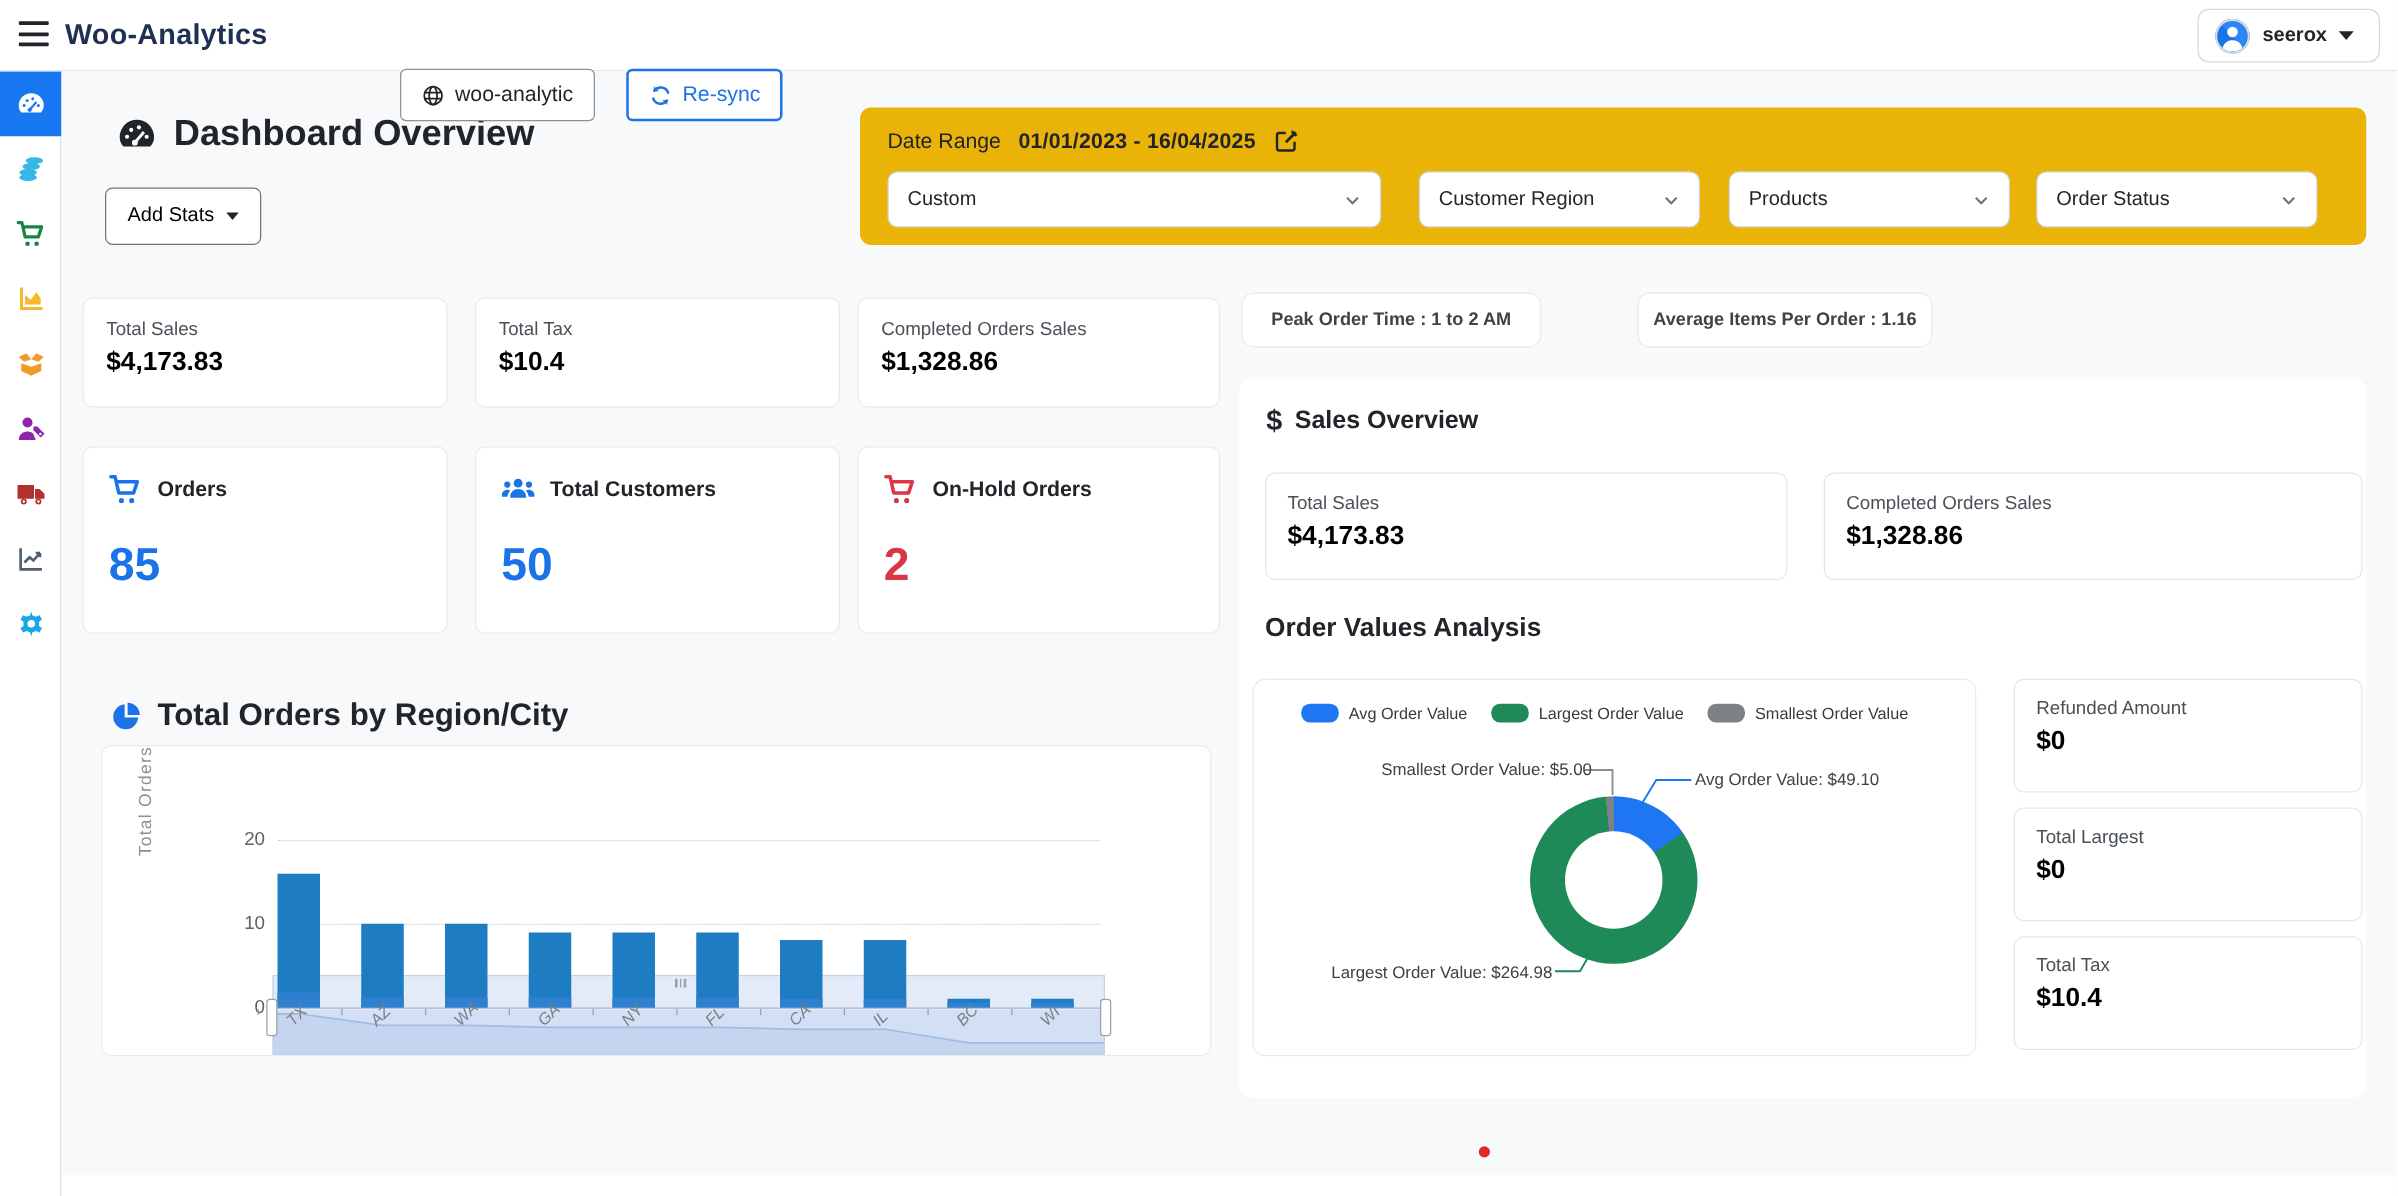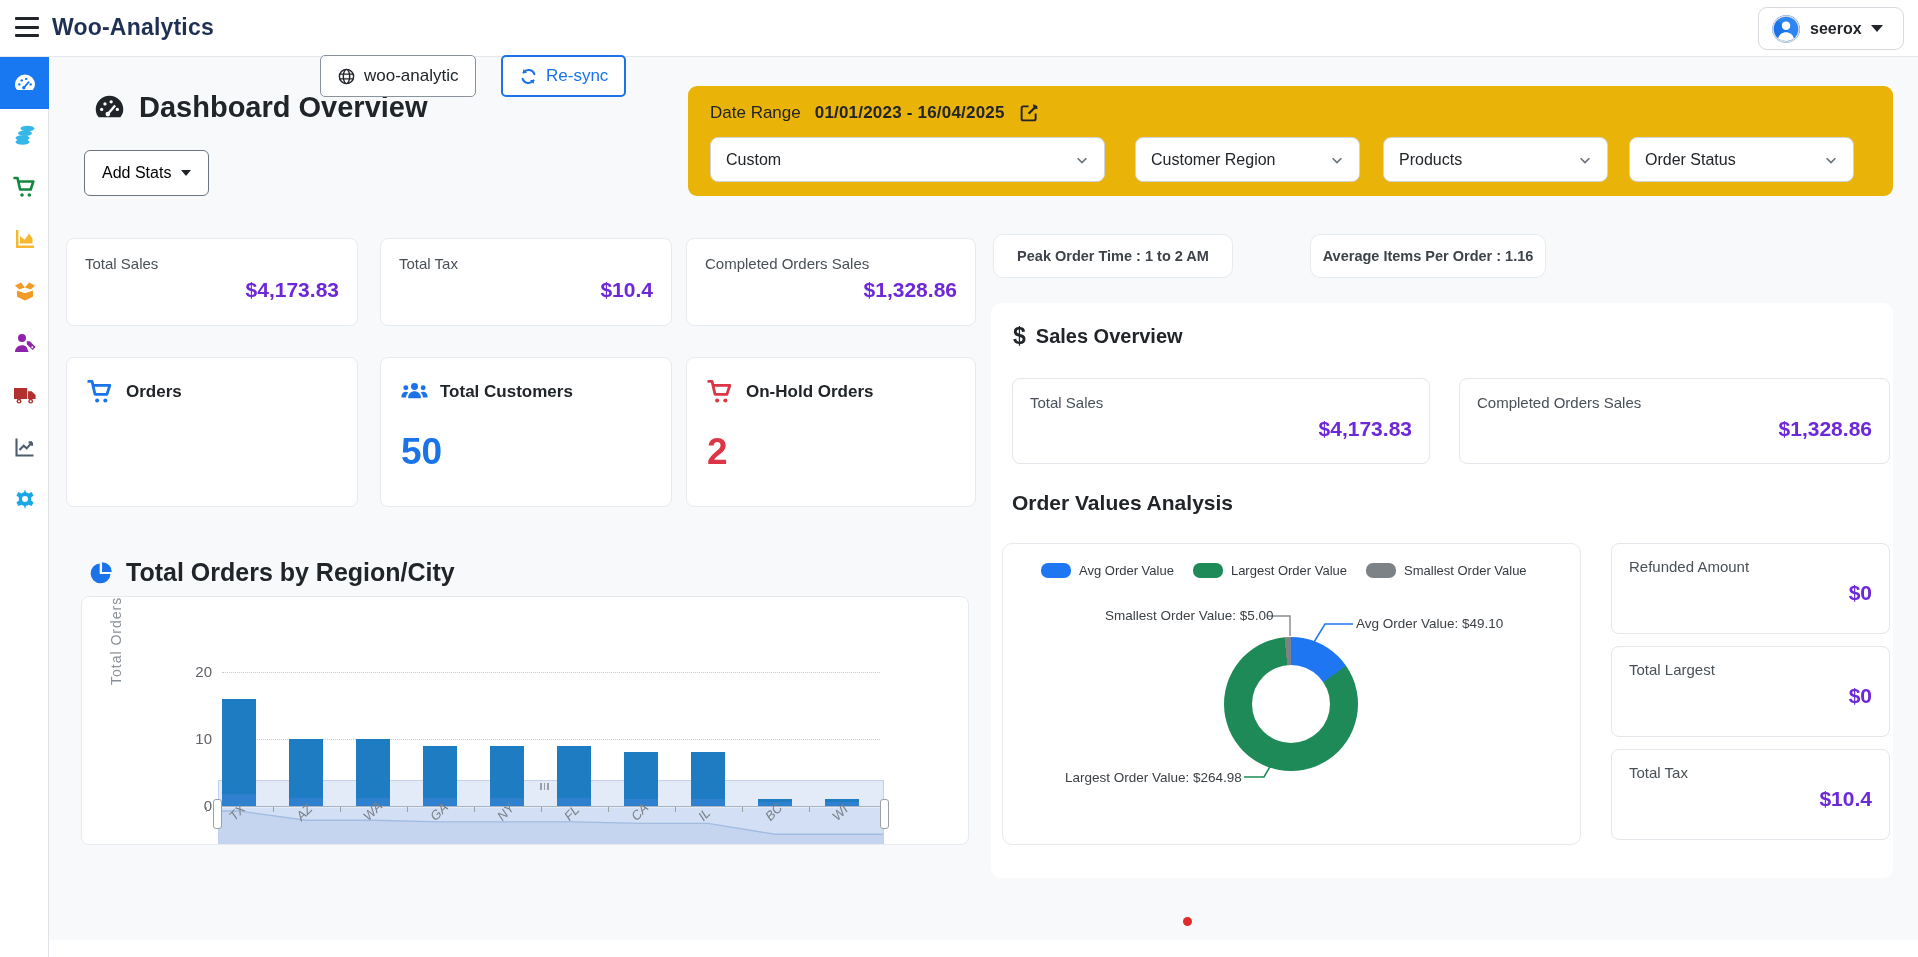--- a/index.html
+++ b/index.html
@@ -45,21 +45,21 @@
   .select .chev { color:#6c757d; }
   .sel-0 { left:22px;  width:395px; }
   .sel-1 { left:447px; width:225px; }
   .sel-2 { left:695px; width:225px; }
   .sel-3 { left:941px; width:225px; }
 
   
   .card { background:#fff; border:1px solid #e7eaee; border-radius:8px; position:absolute; }
   .stat-card { top:238px; height:88px; padding:16px 18px; }
   .stat-card .lbl, .mini-lbl { font-size:15px; color:#495057; }
-  .stat-card .val, .mini-val { font-size:21px; font-weight:bold; color:#6d28d9; margin-top:6px;text-align:right; }
+  .stat-card .val, .mini-val { font-size:21px; font-weight:bold; color:#000000; margin-top:6px; }
   .sc-0 { left:66px;  width:292px; }
   .sc-1 { left:380px; width:292px; }
   .sc-2 { left:686px; width:290px; }
   .pill { position:absolute; top:234px; height:44px; background:#fff; border:1px solid #e7eaee; border-radius:10px; display:flex; align-items:center; justify-content:center; font-size:14.5px; font-weight:bold; color:#3d4349; }
   .pill-0 { left:993px;  width:240px; }
   .pill-1 { left:1310px; width:236px; }
 
   
   .metric-card { top:357px; height:150px; padding:20px 20px; }
   .metric-head { display:flex; align-items:center; gap:12px; font-size:17px; font-weight:bold; }
@@ -341,20 +341,21 @@
   <div class="metric-head">
     <span class="icon" style="color:#1a73e8">
       <svg viewBox="0 0 24 24" fill="none" stroke="currentColor" stroke-width="2.5" stroke-linecap="round" stroke-linejoin="round">
           <path d="M1.5 3h3l2.6 11.5h10.6l2.6-8H6.1"></path>
           <circle cx="9" cy="20" r="1.8" fill="currentColor" stroke="none"></circle>
           <circle cx="16.3" cy="20" r="1.8" fill="currentColor" stroke="none"></circle>
         </svg>
     </span>
     <span>Orders</span>
   </div>
+  <div class="metric-num num-blue">85</div>
 </div>
 <div class="card metric-card sc-1">
   <div class="metric-head">
     <span class="icon" style="color:#1a73e8">
       <svg viewBox="0 0 24 24" fill="currentColor">
           <circle cx="12" cy="7.6" r="3.1"></circle>
           <path d="M6.4 17c0-3 2.6-5.2 5.6-5.2s5.6 2.2 5.6 5.2v1H6.4z"></path>
           <circle cx="4.3" cy="8.6" r="2.2"></circle>
           <path d="M.4 16.2c0-2.4 1.8-4 4-4 .8 0 1.5.2 2.1.6a7 7 0 0 0-2.1 4.5H.4z"></path>
           <circle cx="19.7" cy="8.6" r="2.2"></circle>

